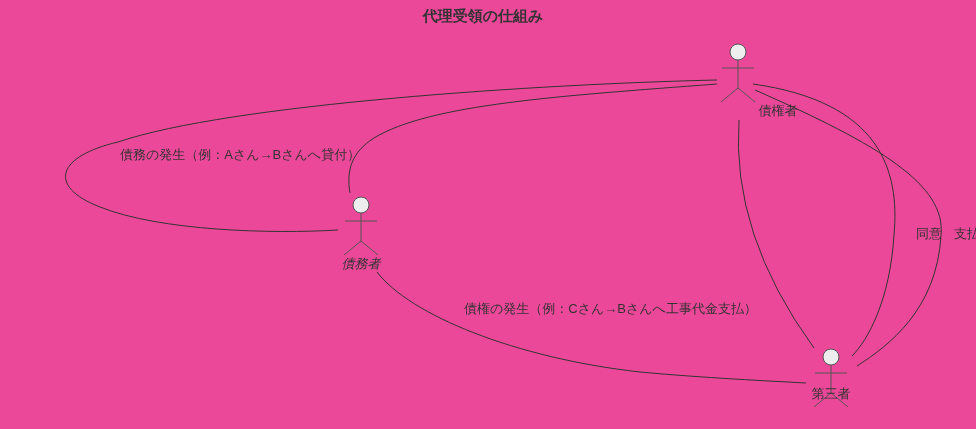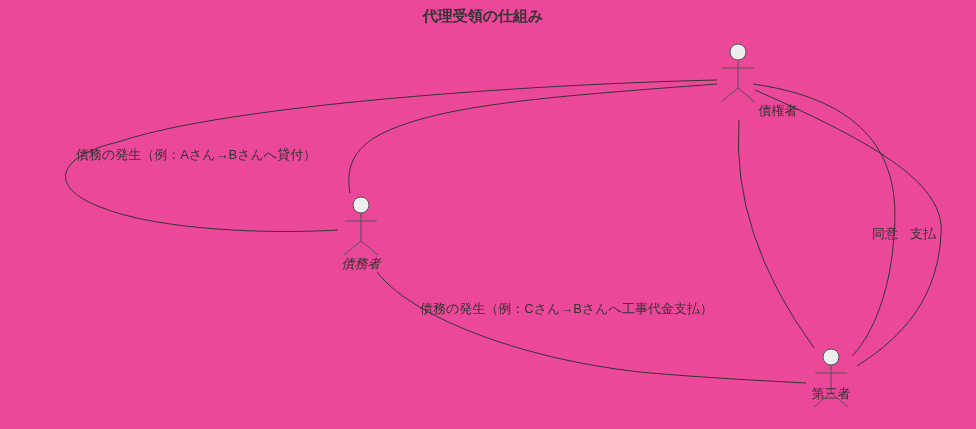--- a/index.html
+++ b/index.html
@@ -30,20 +30,21 @@
     position: absolute;
     top: 0;
     left: 0;
   }
   .edge-label {
     position: absolute;
     font-size: 13px;
     color: #333333;
     white-space: nowrap;
     line-height: 16px;
+    margin-left: 44px;
   }
   .actor-label {
     position: absolute;
     font-size: 13px;
     color: #333333;
     white-space: nowrap;
     line-height: 15px;
     transform: translateX(-50%);
   }
   .lbl-e1 { left: 76px;  top: 147px; }
@@ -93,21 +94,21 @@
     <g stroke-width="1" fill="none" stroke="#555555">
       <circle cx="831" cy="357" r="8" fill="#eeeeee"></circle>
       <line x1="831" y1="365" x2="831" y2="393"></line>
       <line x1="815" y1="373" x2="847" y2="373"></line>
       <line x1="831" y1="393" x2="814" y2="407"></line>
       <line x1="831" y1="393" x2="848" y2="407"></line>
     </g>
   </svg>
 
   <div class="edge-label lbl-e1">債務の発生（例：Aさん→Bさんへ貸付）</div>
-  <div class="edge-label lbl-e3">債務の発生（例：Cさん→Bさんへ工事代金支払）</div>
+  <div class="edge-label lbl-e3">債権の発生（例：Cさん→Bさんへ工事代金支払）</div>
   <div class="edge-label lbl-e5">同意</div>
   <div class="edge-label lbl-e6">支払</div>
 
   <div class="actor-label lbl-creditor">債権者</div>
   <div class="actor-label lbl-debtor">債務者</div>
   <div class="actor-label lbl-third">第三者</div>
 
 </div>
 
 </body></html>

